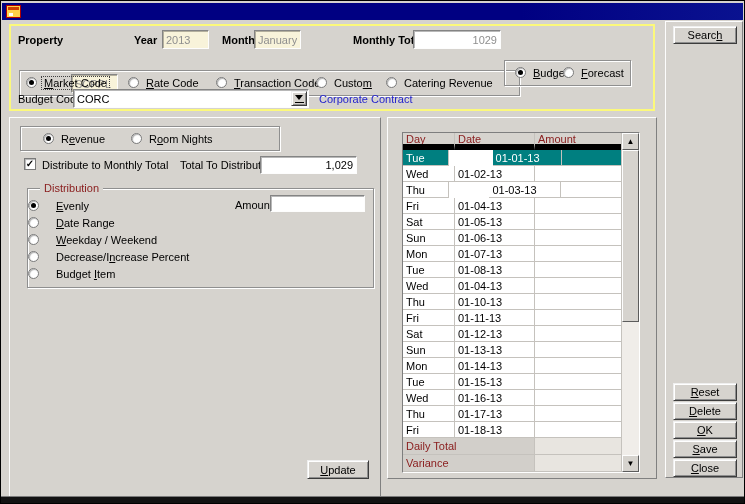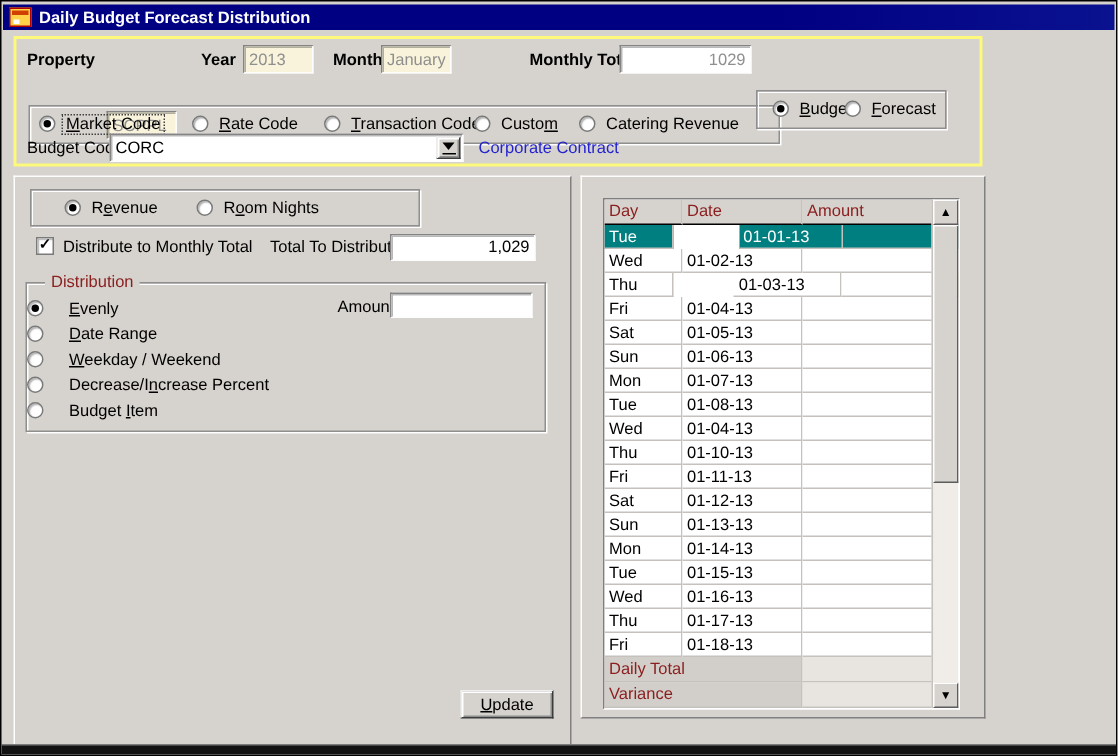--- a/index.html
+++ b/index.html
@@ -45,21 +45,21 @@
 
   
   .left-panel{position:absolute;left:8px;top:116px;width:372px;height:382px;}
   .right-panel{position:absolute;left:386px;top:116px;width:270px;height:362px;}
   .side-panel{position:absolute;left:664px;top:20px;width:78px;height:457px;}
 
   
   .grid{position:absolute;left:14px;top:14px;width:238px;height:341px;background:#fff;border:1px solid;border-color:#7e7e7e #fff #fff #7e7e7e;box-sizing:border-box;overflow:hidden;}
   .grow{display:flex;}
   .gcell{box-sizing:border-box;border-right:1px solid #c5c2bd;border-bottom:1px solid #c5c2bd;padding-left:3px;display:flex;align-items:center;font-size:11px;background:#fff;overflow:hidden;}
-  .ghead .gcell{background:#d6d3ce;color:#8b2020;border-bottom:1px solid #000000;}
+  .ghead .gcell{background:#d6d3ce;color:#8b2020;border-bottom:6px solid #000000;}
   .grow.sel .gcell{background:#007f80;color:#fff;}
   .gsum .gcell{background:#d2cfca;color:#8b2020;}
   .gsum .gcell.amt{background:#e8e5e0;}
   .scrollbar{position:absolute;right:0;top:0;bottom:0;width:18px;background:#f0ede9;border-left:1px solid #c5c2bd;box-sizing:border-box;}
   .sb-btn{position:absolute;left:0;width:17px;height:17px;background:#d6d3ce;border:1px solid;border-color:#fdfdfd #5c5c5c #5c5c5c #fdfdfd;box-sizing:border-box;display:flex;align-items:center;justify-content:center;font-size:8px;color:#000;}
   .sb-btn.up{top:0;}
   .sb-btn.down{bottom:0;}
   .sb-thumb{position:absolute;left:0;top:17px;width:17px;height:172px;background:#d6d3ce;border:1px solid;border-color:#fdfdfd #5c5c5c #5c5c5c #fdfdfd;box-sizing:border-box;}
   .legend{position:absolute;top:-7px;left:12px;background:#d6d3ce;padding:0 4px;font-size:11px;color:#8b2020;}
   .dist-opt{display:flex;align-items:center;gap:15px;height:17px;}
@@ -68,21 +68,20 @@
 </head>
 <body>
 
 <div class="window">
 
   <div class="titlebar">
     <span class="title-icon">
         <span class="ti-a"></span>
         <span class="ti-b"></span>
       </span>
-    <span class="title-text">Daily Budget Forecast Distribution</span>
   </div>
 
   <div class="top-panel"></div>
 
   <span class="lbl bold" style="left:17px;top:33px;">Property</span>
   <input class="field sunken cream" style="left: 70px; top: 29px; width: 47px; margin-top: 44px;" readonly="" value="SCPPL">
 
   <span class="lbl bold" style="left:133px;top:33px;">Year</span>
   <input class="field sunken cream" style="left: 161px; top: 29px; width: 47px;" readonly="" value="2013">
 
@@ -145,21 +144,21 @@
           <span class="radio-circle"></span>
           <span class="radio-label">R<u>o</u>om Nights</span>
         </span>
       </div>
 
     <span class="checkbox" style="left:14px;top:40px;"><span>✓</span></span>
     <span class="lbl" style="left:32px;top:41px;">Distribute to Monthly Total</span>
     <span class="lbl" style="left:170px;top:41px;">Total To Distribute</span>
     <input class="field sunken right" style="left: 250px; top: 38px; width: 97px; height: 18px;" readonly="" value="1,029">
 
-    <div class="groupbox" style="left:7px;top:70px;width:347px;height:100px;">
+    <div class="groupbox" style="left:17px;top:70px;width:347px;height:100px;">
       <span class="legend">Distribution</span>
       <div id="dist-options" style="padding-top:8px;">
           <div class="dist-opt">
             <span class="radio-circle on"></span>
             <span class="radio-label"><u>E</u>venly</span>
           </div>
           <div class="dist-opt">
             <span class="radio-circle"></span>
             <span class="radio-label"><u>D</u>ate Range</span>
           </div>
@@ -299,15 +298,25 @@
             <span>▲</span>
           </div>
         <div class="sb-thumb"></div>
         <div class="sb-btn down">
             <span>▼</span>
           </div>
       </div>
     </div>
   </div>
 
+  <div class="side-panel raised">
+    <button class="btn" style="left:7px;top:4px;width:64px;height:18px;">Searc<u>h</u></button>
+    <div id="action-buttons">
+        <button class="btn" style="left: 7px; width: 64px; height: 18px; top: 361px;"><u>R</u>eset</button>
+        <button class="btn" style="left: 7px; width: 64px; height: 18px; top: 380px;"><u>D</u>elete</button>
+        <button class="btn" style="left: 7px; width: 64px; height: 18px; top: 399px;"><u>O</u>K</button>
+        <button class="btn" style="left: 7px; width: 64px; height: 18px; top: 418px;"><u>S</u>ave</button>
+        <button class="btn" style="left: 7px; width: 64px; height: 18px; top: 437px;"><u>C</u>lose</button>
+      </div>
+  </div>
 
   <div class="bottom-edge"></div>
 </div>
 
 </body></html>

